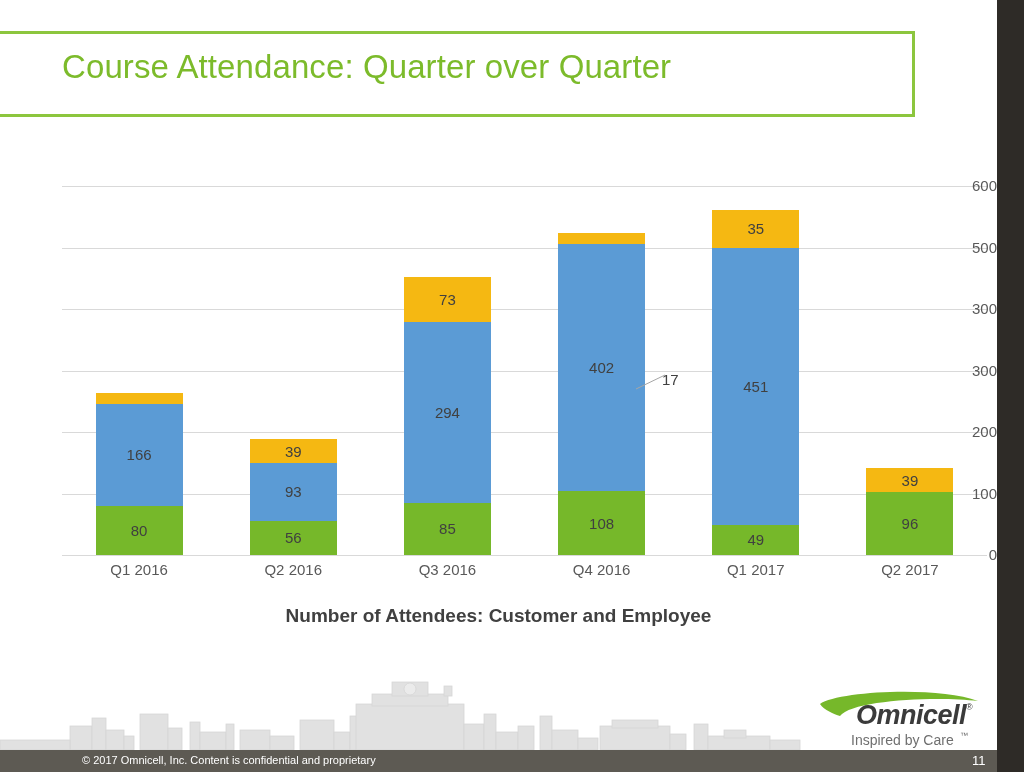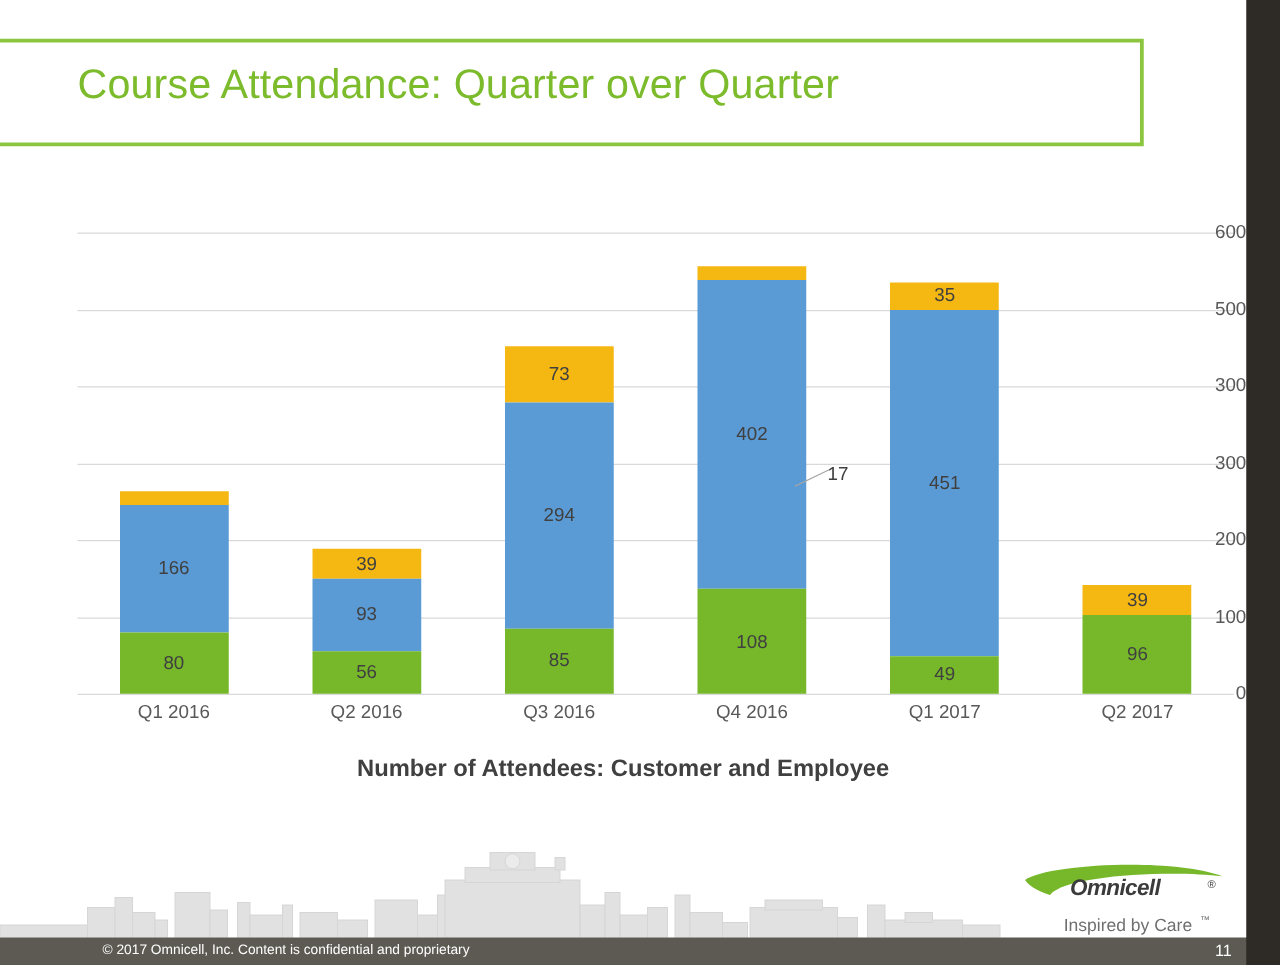--- a/index.html
+++ b/index.html
@@ -118,21 +118,21 @@
     position:absolute;left:972px;top:3px;
     font-size:13px;color:#ffffff;
   }
 
   
   #logo{
     position:absolute;left:818px;top:690px;width:165px;height:62px;
   }
   #logo-word{
     position:absolute;left:38px;top:10px;
-    font-size:18px;font-weight:bold;font-style:italic;
+    font-size:27px;font-weight:bold;font-style:italic;
     color:#3b3b3b;letter-spacing:-.5px;
   }
   #logo-reg{
     position:absolute;left:148px;top:12px;font-size:9px;color:#3b3b3b;
   }
   #logo-tag{
     position:absolute;left:33px;top:42px;
     font-size:14px;color:#6f6f6f;
   }
   #logo-tm{
@@ -187,26 +187,26 @@
           </div>
           <div class="seg ilt" style="height: 52.275px;">
             <span class="val">85</span>
           </div>
         </div>
         <div class="bar-group" style="left: 496.083px; width: 87px;">
           <div class="seg onsite tiny" style="height: 10.455px;"></div>
           <div class="seg vilt" style="height: 247.23px;">
             <span class="val">402</span>
           </div>
-          <div class="seg ilt" style="height: 84px;">
+          <div class="seg ilt" style="height: 64px;">
             <span class="val">108</span>
           </div>
         </div>
         <div class="bar-group" style="left: 650.25px; width: 87px;">
-          <div class="seg onsite" style="height: 22px;">
+          <div class="seg onsite" style="height: 38px;">
             <span class="val">35</span>
           </div>
           <div class="seg vilt" style="height: 277.365px;">
             <span class="val">451</span>
           </div>
           <div class="seg ilt" style="height: 30.135px;">
             <span class="val">49</span>
           </div>
         </div>
         <div class="bar-group" style="left: 804.417px; width: 87px;">

